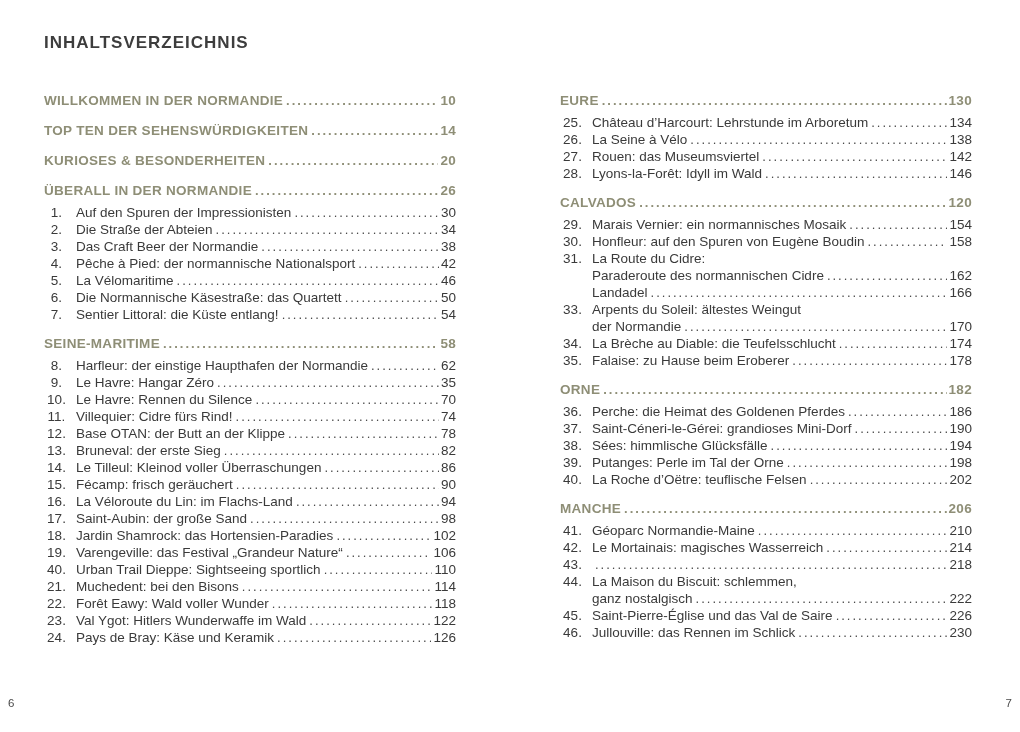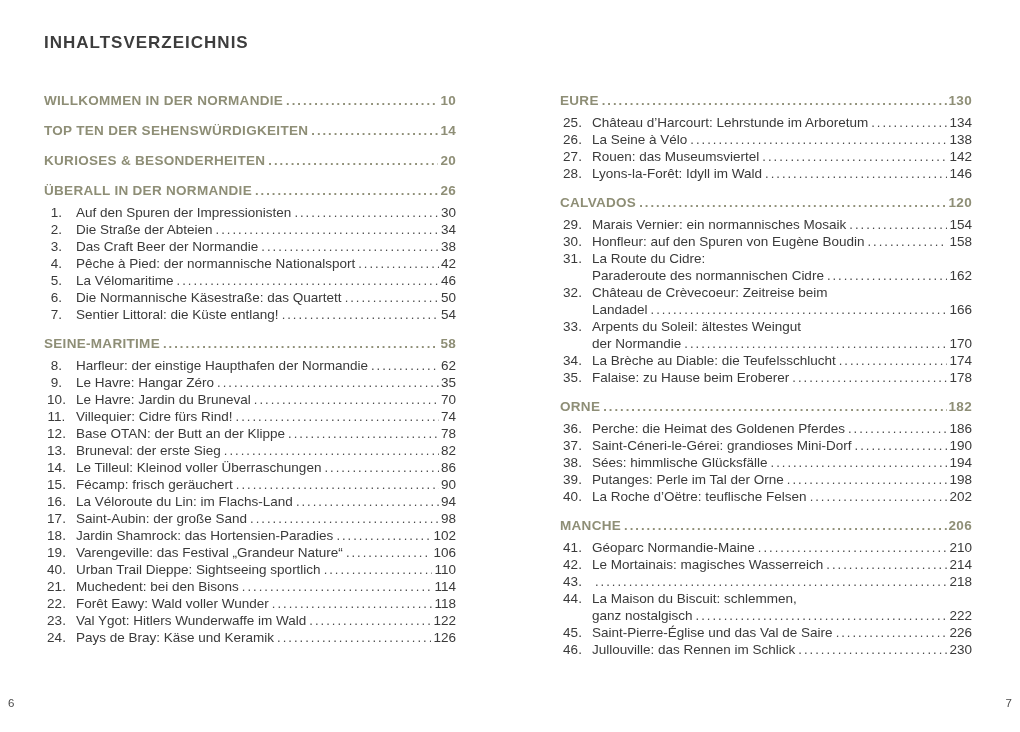--- a/index.html
+++ b/index.html
@@ -168,21 +168,21 @@
           <span class="pg">62</span>
         </div>
         <div class="row entry">
           <span class="num">9.</span>
           <span class="txt">Le Havre: Hangar Zéro</span>
           <span class="dots"></span>
           <span class="pg">35</span>
         </div>
         <div class="row entry">
           <span class="num">10.</span>
-          <span class="txt">Le Havre: Jardin du Bruneval</span>
+          <span class="txt">Le Havre: Rennen du Silence</span>
           <span class="dots"></span>
           <span class="pg">70</span>
         </div>
         <div class="row entry">
           <span class="num">11.</span>
           <span class="txt">Villequier: Cidre fürs Rind!</span>
           <span class="dots"></span>
           <span class="pg">74</span>
         </div>
         <div class="row entry">
@@ -321,26 +321,20 @@
           <span class="dots empty"></span>
           <span class="pg"></span>
         </div>
         <div class="row entry">
           <span class="num"></span>
           <span class="txt">Paraderoute des normannischen Cidre</span>
           <span class="dots"></span>
           <span class="pg">162</span>
         </div>
         <div class="row entry">
-          <span class="num">32.</span>
-          <span class="txt">Château de Crèvecoeur: Zeitreise beim</span>
-          <span class="dots empty"></span>
-          <span class="pg"></span>
-        </div>
-        <div class="row entry">
           <span class="num"></span>
           <span class="txt">Landadel</span>
           <span class="dots"></span>
           <span class="pg">166</span>
         </div>
         <div class="row entry">
           <span class="num">33.</span>
           <span class="txt">Arpents du Soleil: ältestes Weingut</span>
           <span class="dots empty"></span>
           <span class="pg"></span>

